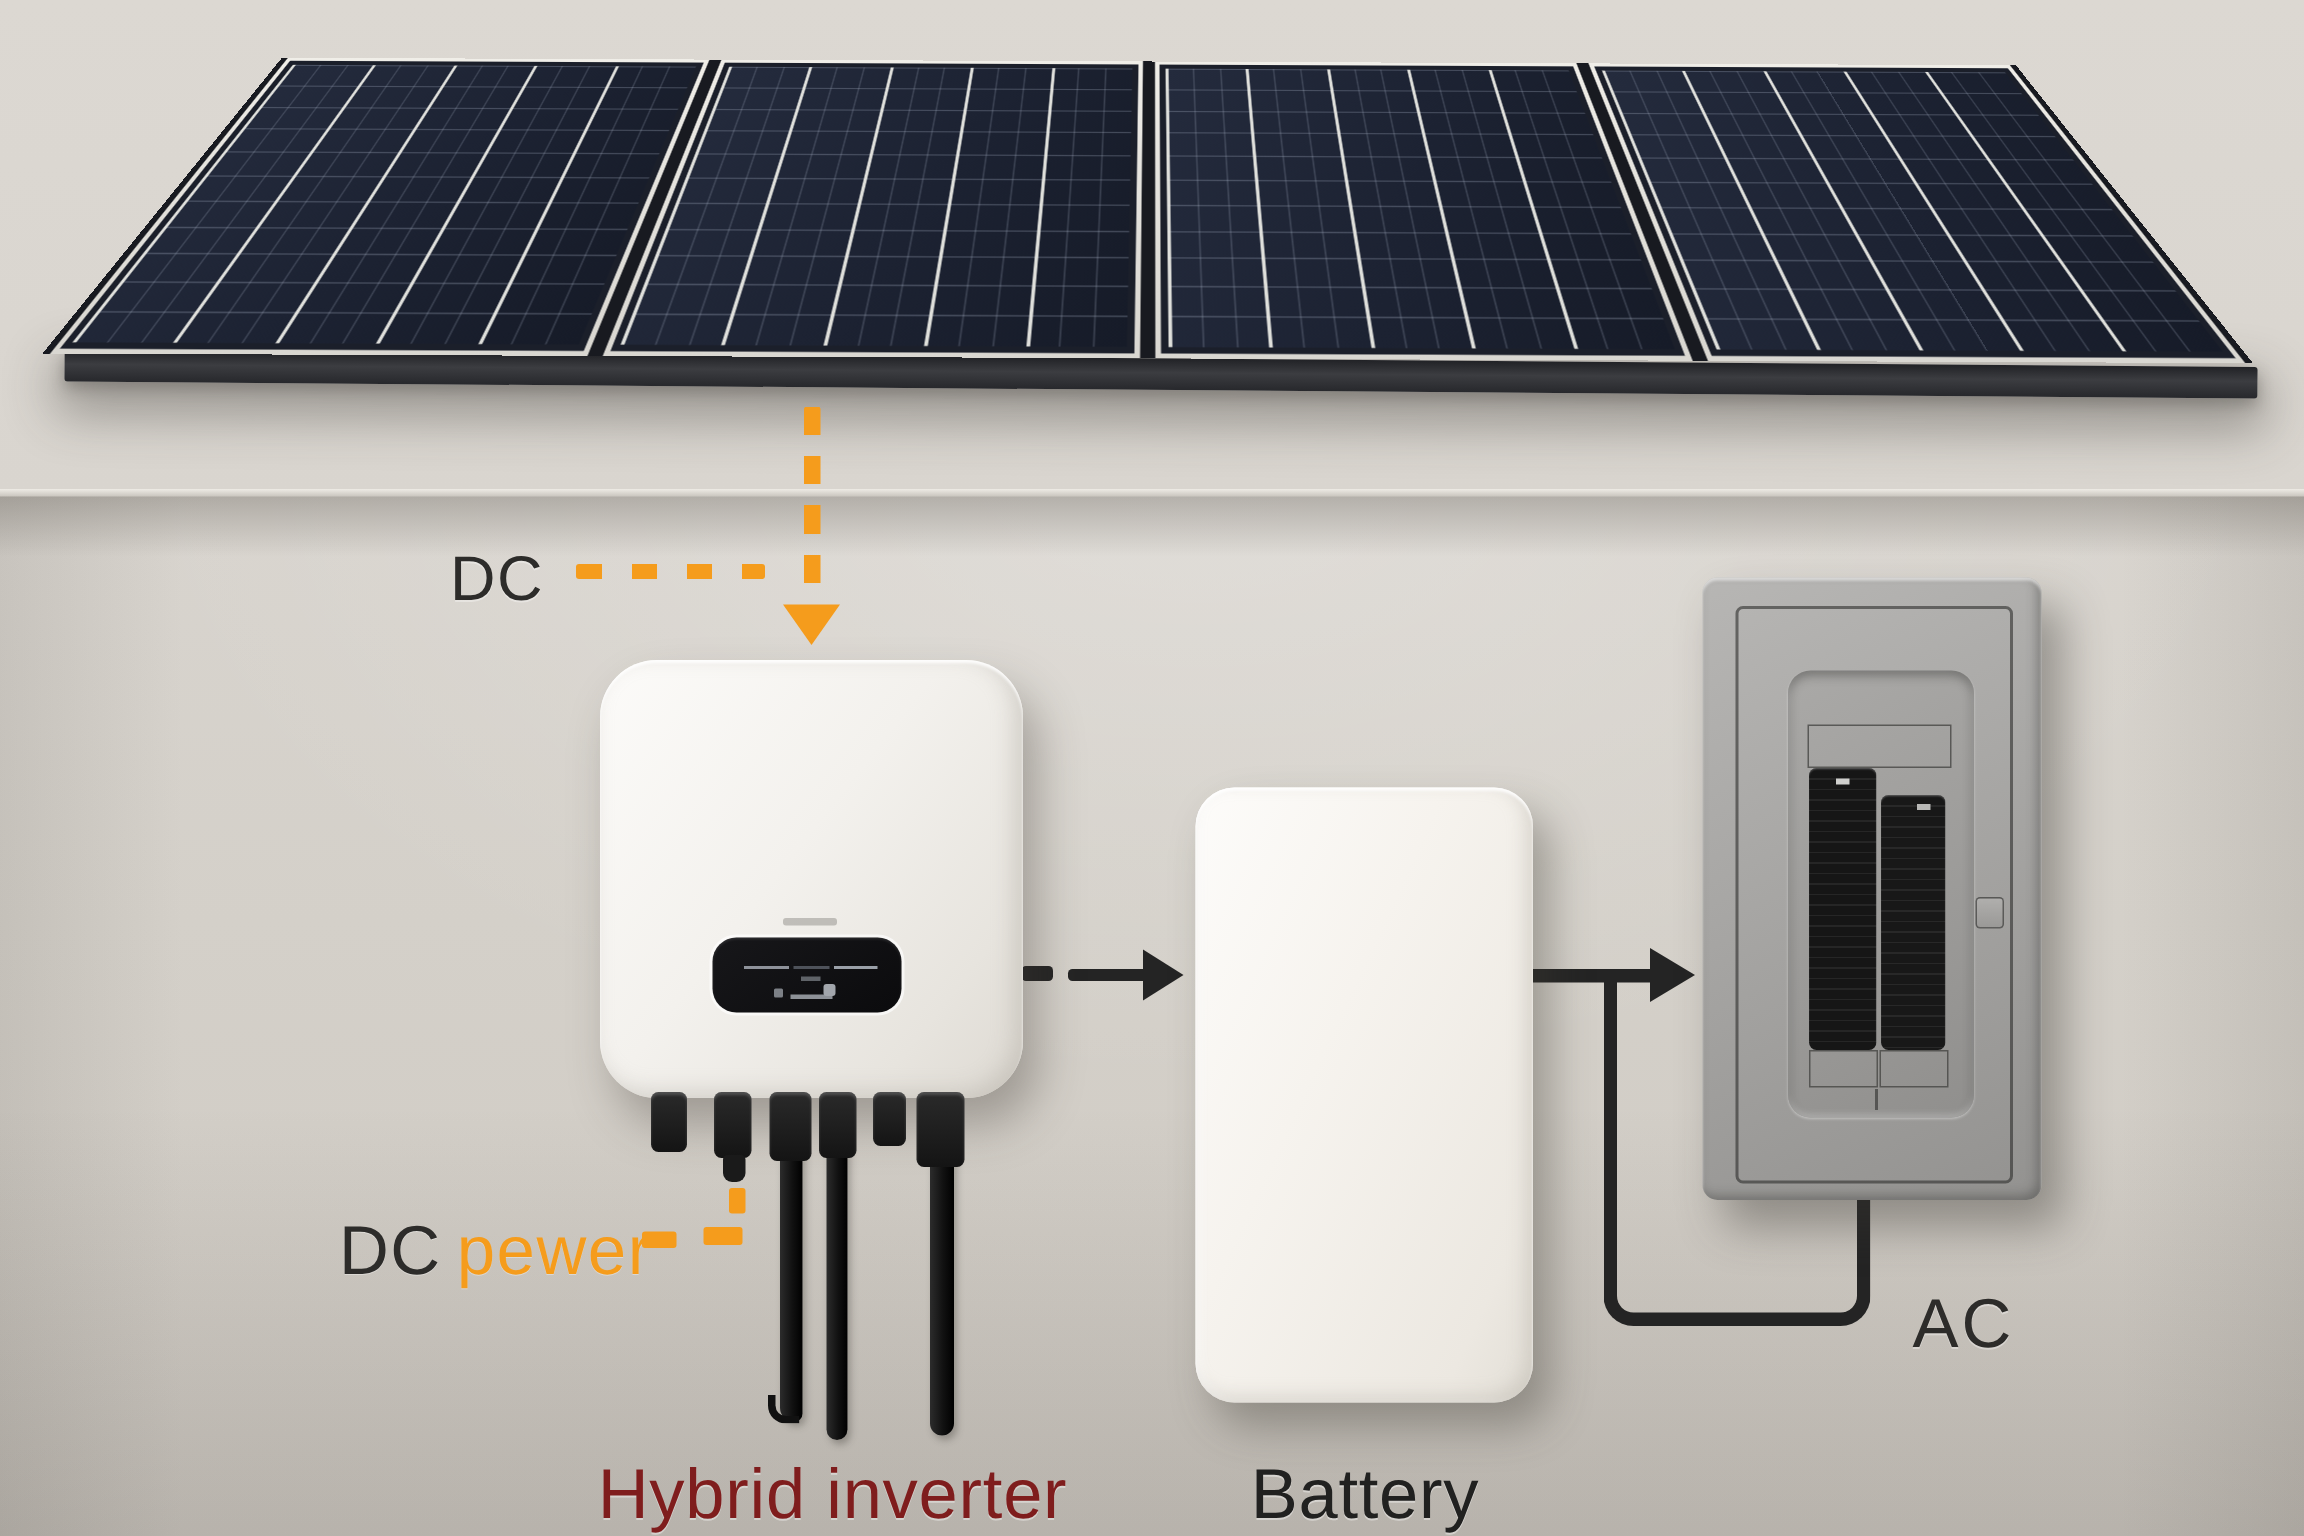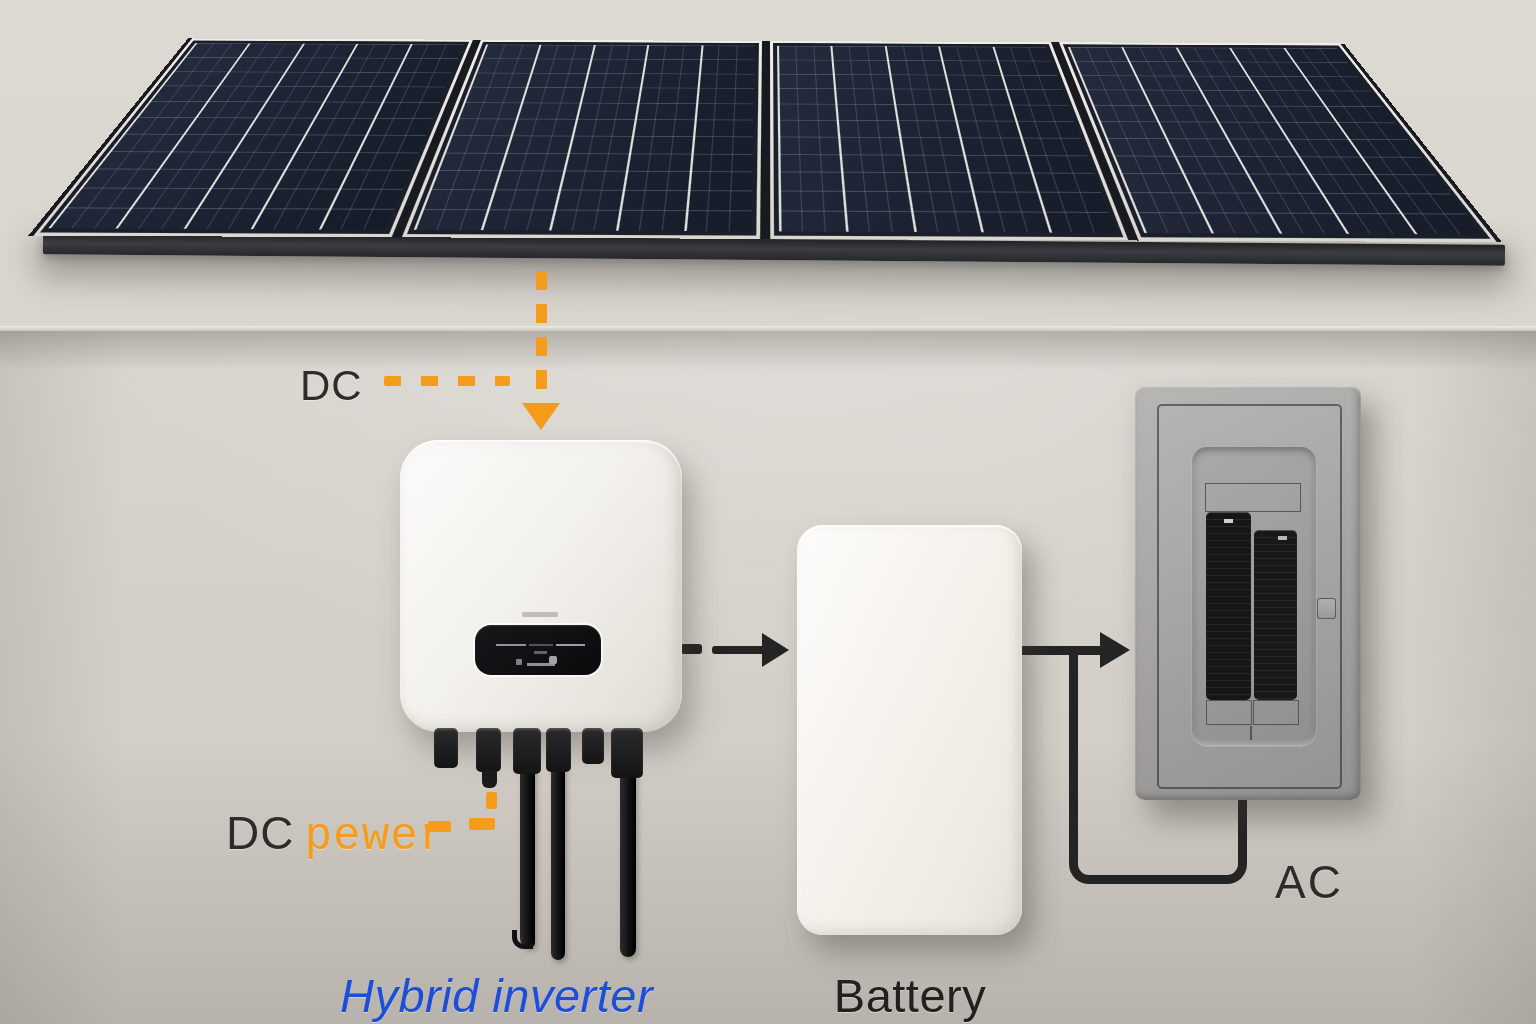--- a/index.html
+++ b/index.html
@@ -91,21 +91,21 @@
   .cable3{left:520px;top:760px;width:15px;height:188px;border-bottom-left-radius:14px;}
   .cable3hook{left:512px;top:930px;width:16px;height:14px;border:5px solid #111;border-top:none;
     border-right:none;border-radius:0 0 0 12px;background:none;z-index:4;position:absolute;}
   .cable4{left:551px;top:760px;width:14px;height:200px;}
   .cable6{left:620px;top:765px;width:16px;height:192px;}
 
   
   .dcp-label{left:226px;top:806px;font-size:46px;letter-spacing:1px;z-index:4;
     text-shadow:0 1px 0 rgba(255,255,255,0.35);}
   .dcp-prefix{color:#2d2c2a;}
-  .dcp-suffix{color:var(--accent);margin-left:10px;font-family:Liberation Mono, monospace;}
+  .dcp-suffix{color:var(--accent);margin-left:10px;}
   .dcp-dash1{left:428px;top:821px;width:23px;height:11px;border-radius:2px;background:var(--accent);z-index:4;}
   .dcp-dash2{left:469px;top:818px;width:26px;height:12px;border-radius:2px;background:var(--accent);z-index:4;}
   .dcp-dash-v{left:486px;top:792px;width:11px;height:17px;border-radius:2px;background:var(--accent);z-index:4;}
 
   
   .ib-dash{left:681px;top:644px;width:21px;height:10px;border-radius:3px;background:var(--wire);z-index:3;}
   .ib-line{left:712px;top:646px;width:53px;height:8px;border-radius:3px;background:var(--wire);z-index:3;}
   .ib-head{left:762px;top:633px;width:0;height:0;border-top:17px solid transparent;
     border-bottom:17px solid transparent;border-left:27px solid var(--wire);z-index:3;}
 
@@ -149,22 +149,22 @@
   .chip2{left:1278px;top:536px;width:9px;height:4px;background:#b8b8b6;z-index:7;}
   .door-botrect-l{left:1206px;top:700px;width:44px;height:23px;border:1px solid rgba(70,70,68,0.8);z-index:6;}
   .door-botrect-r{left:1253px;top:700px;width:44px;height:23px;border:1px solid rgba(70,70,68,0.8);z-index:6;}
   .door-tick{left:1250px;top:726px;width:2px;height:14px;background:rgba(60,60,58,0.7);z-index:6;}
   .bpanel-btn{left:1317px;top:598px;width:17px;height:19px;border-radius:3px;
     background:linear-gradient(#b0afad,#9a9997);border:1px solid rgba(60,60,58,0.7);z-index:6;}
 
   
   .ac-label{left:1275px;top:855px;font-size:46px;color:#2d2c2a;letter-spacing:2px;z-index:4;
     text-shadow:0 1px 0 rgba(255,255,255,0.35);}
-  .inv-caption{left:340px;top:968px;width:430px;font-size:47px;color:#1d4ed8;
-    letter-spacing:0.5px;z-index:4;text-shadow:0 1px 0 rgba(255,255,255,0.4);font-style:italic;}
+  .inv-caption{left:340px;top:968px;width:430px;text-align:center;font-size:47px;color:#7f1d1d;
+    letter-spacing:0.5px;z-index:4;text-shadow:0 1px 0 rgba(255,255,255,0.4);}
   .bat-caption{left:760px;top:968px;width:300px;text-align:center;font-size:47px;color:#212120;
     letter-spacing:0.5px;z-index:4;text-shadow:0 1px 0 rgba(255,255,255,0.4);}
 </style>
 </head>
 <body style="--accent: #F59C1C; --wire: #242424;">
 
 <div class="abs wall"></div>
 <div class="abs upper-wall"></div>
 <div class="abs ledge-line"></div>
 <div class="abs ledge-shadow"></div>

